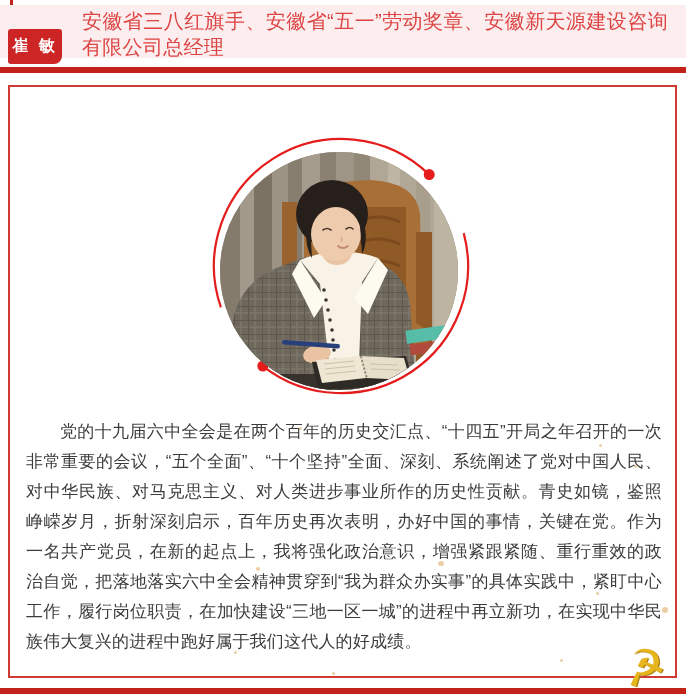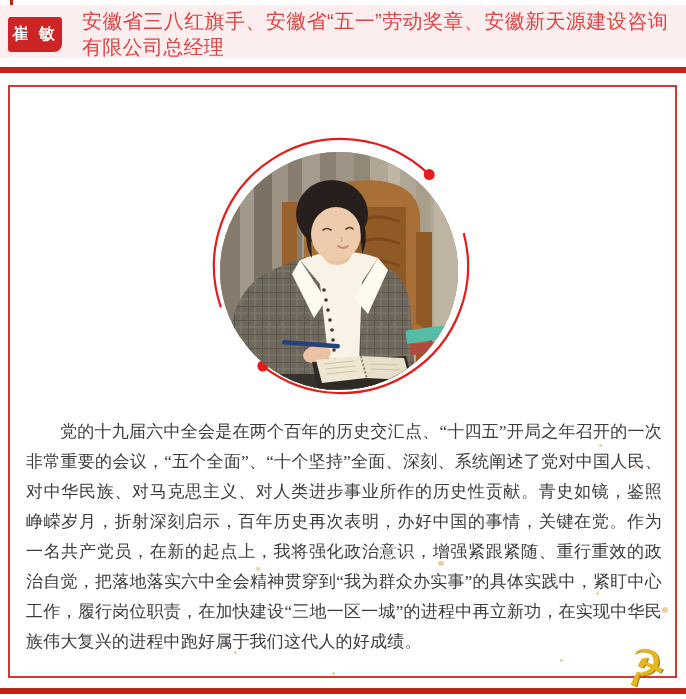--- a/index.html
+++ b/index.html
@@ -3,42 +3,42 @@
 <meta charset="utf-8">
 <style>
   html,body{margin:0;padding:0;background:#fff;}
   .page{position:relative;width:686px;height:699px;background:#fff;overflow:hidden;
         font-family:"Liberation Sans","DejaVu Sans",sans-serif;}
 
   
   .top-tick{position:absolute;left:10px;top:0;width:3px;height:7px;background:#c3221b;}
   .header{position:absolute;left:0;top:5px;width:686px;height:53px;background:#fcedee;
           display:flex;align-items:flex-start;}
-  .badge{margin-left:8px;margin-top:12px;width:54px;height:35px;background:#cd2525;
+  .badge{margin-left:8px;margin-top:24px;width:54px;height:35px;background:#cd2525;
          border-radius:3px 3px 8px 3px;display:flex;align-items:center;justify-content:center;}
   .badge span{color:#fff;font-weight:bold;font-size:16px;letter-spacing:3px;white-space:nowrap;}
   .header-title{margin-left:20px;margin-top:3px;width:586px;color:#dd4444;font-size:20px;
          line-height:26px;letter-spacing:0.3px;text-align:justify;}
 
   
   .divider{position:absolute;left:0;top:67px;width:686px;height:6px;background:#c3221b;}
   .bottom-bar{position:absolute;left:0;top:688px;width:686px;height:6px;background:#c3221b;}
 
   
   .content-box{position:absolute;left:8px;top:85px;width:669px;height:593px;
                border:2px solid #cf3a32;background:#fff;box-sizing:border-box;}
 
   
   .ring-svg{position:absolute;left:191px;top:39px;width:280px;height:280px;}
   .photo-svg{position:absolute;left:210px;top:65px;width:238px;height:238px;}
 
   
   .article{position:absolute;left:0;top:330px;margin:0;padding:0 13px 0 16px;width:636px;
            font-size:17px;line-height:30px;color:#3c3c3c;text-align:justify;
-           text-indent:2em;letter-spacing:0.2px;font-family:Liberation Serif, serif;}
+           text-indent:2em;letter-spacing:0.2px;}
 
   
   .speckle{position:absolute;border-radius:50%;background:#dfa65a;opacity:0.55;}
 
   
   .emblem{position:absolute;left:623px;top:644px;font-size:48px;line-height:48px;
           color:#e7b51e;transform:rotate(-14deg);z-index:5;
           text-shadow:1px 1px 0 #a97f12;user-select:none;}
 </style>
 </head>

